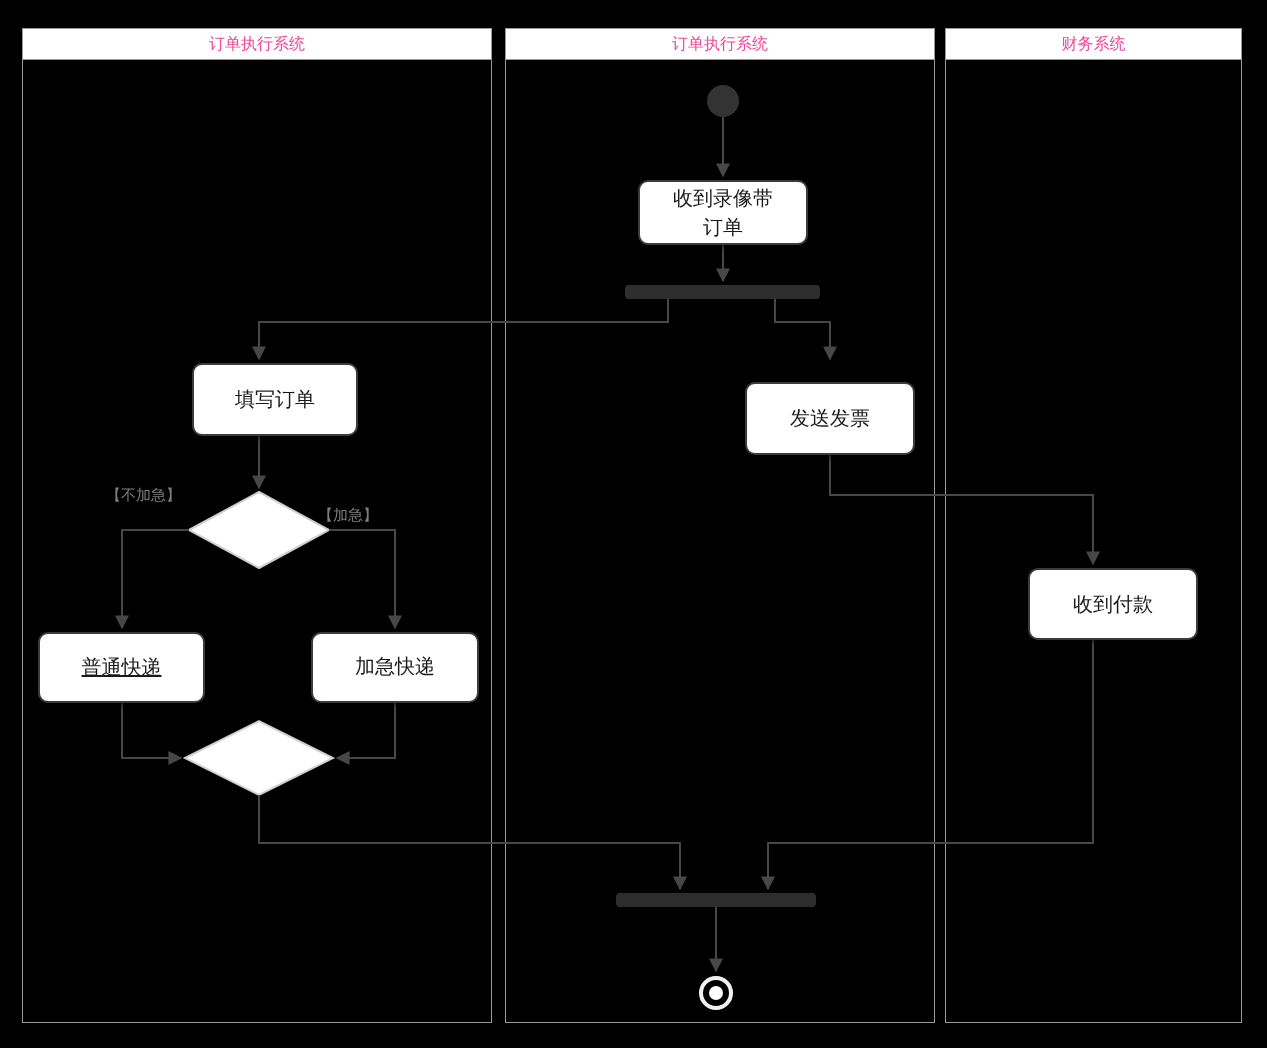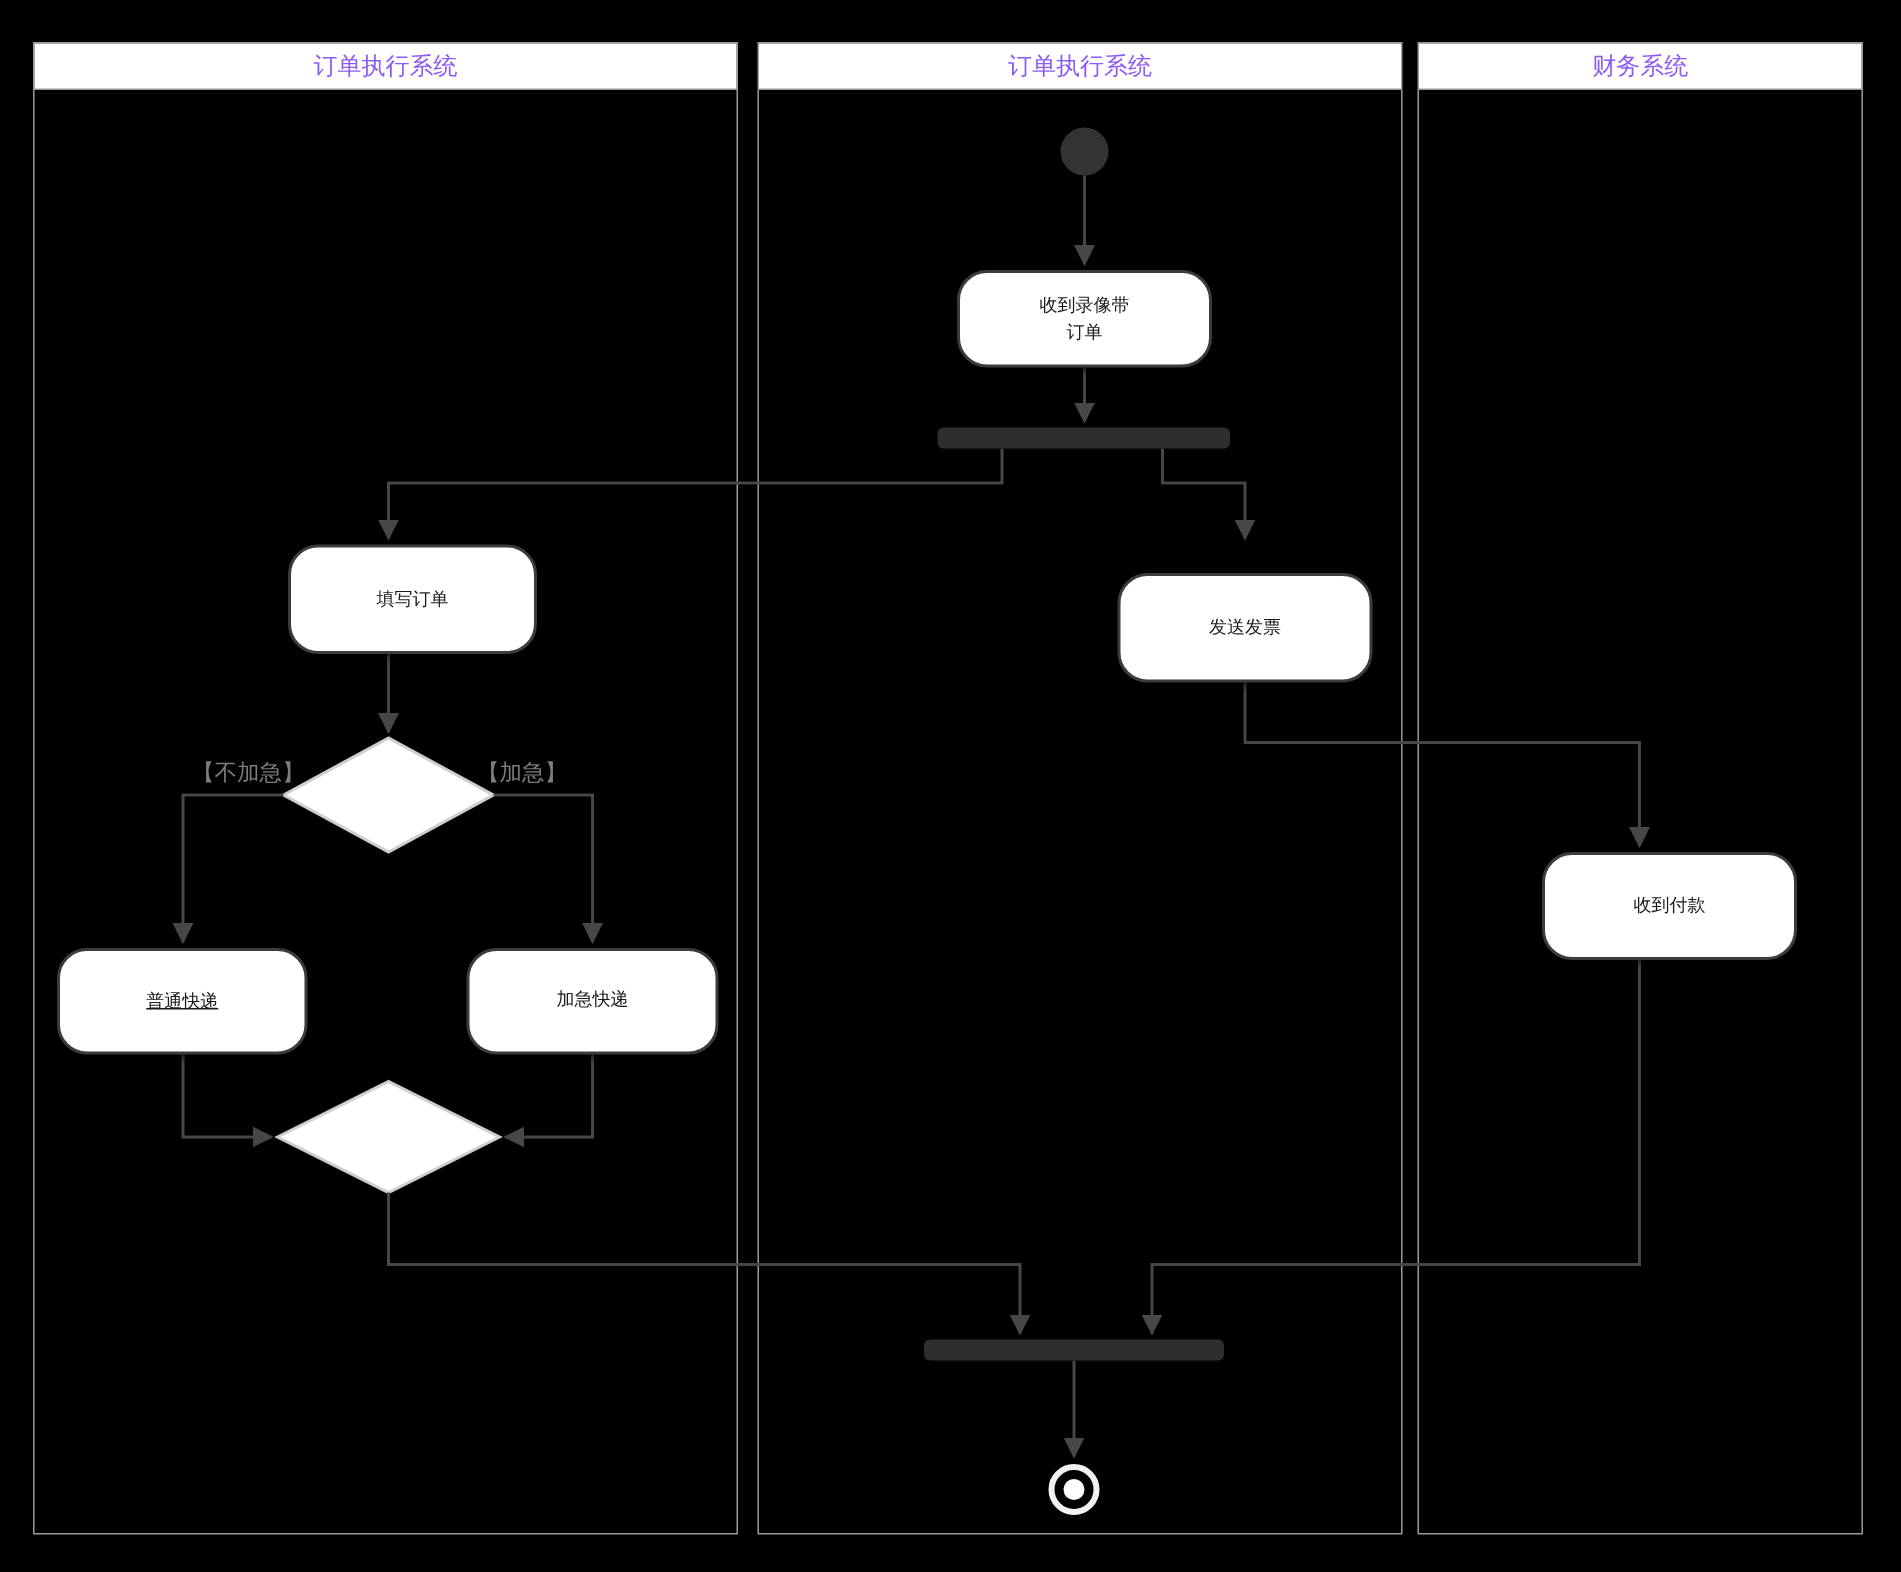--- a/index.html
+++ b/index.html
@@ -10,31 +10,31 @@
   }
   .canvas { position: absolute; top: 0; left: 0; width: 1267px; height: 1048px; }
 
   .lane {
     position: absolute; top: 28px; height: 995px;
     border: 1px solid #9a9a9a; background: transparent;
   }
   .lane-header {
     height: 31px; background: #ffffff; border-bottom: 1px solid #9a9a9a;
     display: flex; align-items: center; justify-content: center;
-    font-size: 16px; color: #8b5cf6;
+    font-size: 16px; color: #ec4899;
   }
 
   svg.edges { position: absolute; top: 0; left: 0; pointer-events: none; }
   .edge { fill: none; stroke: #474747; stroke-width: 2; }
   .diamond { fill: #ffffff; stroke: #cfcfcf; stroke-width: 2; }
 
   .activity {
     position: absolute; background: #ffffff; border: 2px solid #3c3c3c;
-    border-radius: 20px; display: flex; align-items: center; justify-content: center;
-    text-align: center; font-size: 12px; color: #1a1a1a;
+    border-radius: 10px; display: flex; align-items: center; justify-content: center;
+    text-align: center; font-size: 20px; color: #1a1a1a;
     white-space: pre-line; line-height: 1.45;
     box-shadow: 0 2px 5px rgba(0,0,0,0.65);
   }
 
   .bar { position: absolute; background: #2e2e2e; border-radius: 4px; }
 
   .start-node {
     position: absolute; left: 707px; top: 85px; width: 32px; height: 32px;
     border-radius: 50%; background: #333333;
   }
@@ -52,21 +52,21 @@
   .n-receive-order   { left: 638px;  top: 180px; width: 170px; height: 65px; }
   .n-fill-order      { left: 176px;  top: 363px; width: 166px; height: 73px; margin-left: 16px; }
   .n-send-invoice    { left: 745px;  top: 363px; width: 170px; height: 73px; margin-top: 19px; }
   .n-ordinary        { left: 38px;   top: 632px; width: 167px; height: 71px; text-decoration: underline; }
   .n-urgent          { left: 311px;  top: 632px; width: 168px; height: 71px; font-family: Liberation Mono, monospace; }
   .n-receive-payment { left: 1028px; top: 568px; width: 170px; height: 72px; }
 
   .fork-bar { left: 625px; top: 285px; width: 195px; height: 14px; }
   .join-bar { left: 616px; top: 893px; width: 200px; height: 14px; }
 
-  .lbl-not-urgent { left: 128px; top: 486px; margin-top: 20px; }
+  .lbl-not-urgent { left: 106px; top: 486px; }
   .lbl-urgent     { left: 318px; top: 506px; }
 </style>
 </head>
 <body>
 
 <div class="canvas">
 
   <div class="lane" style="left:22px; width:470px;">
     <div class="lane-header">
       <span>订单执行系统</span>

